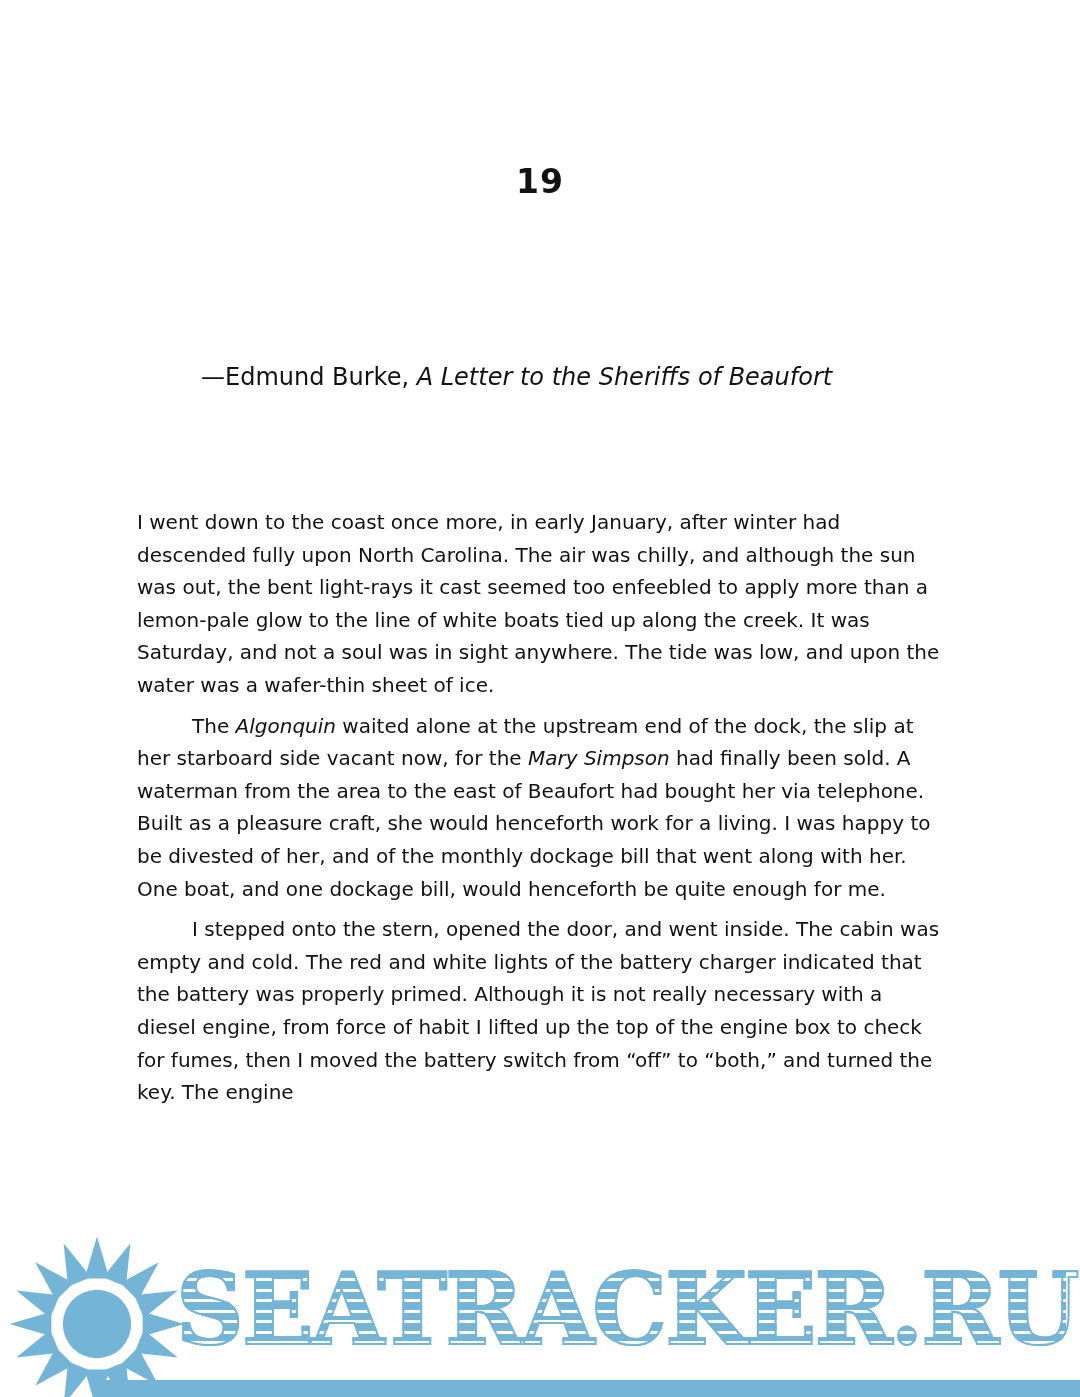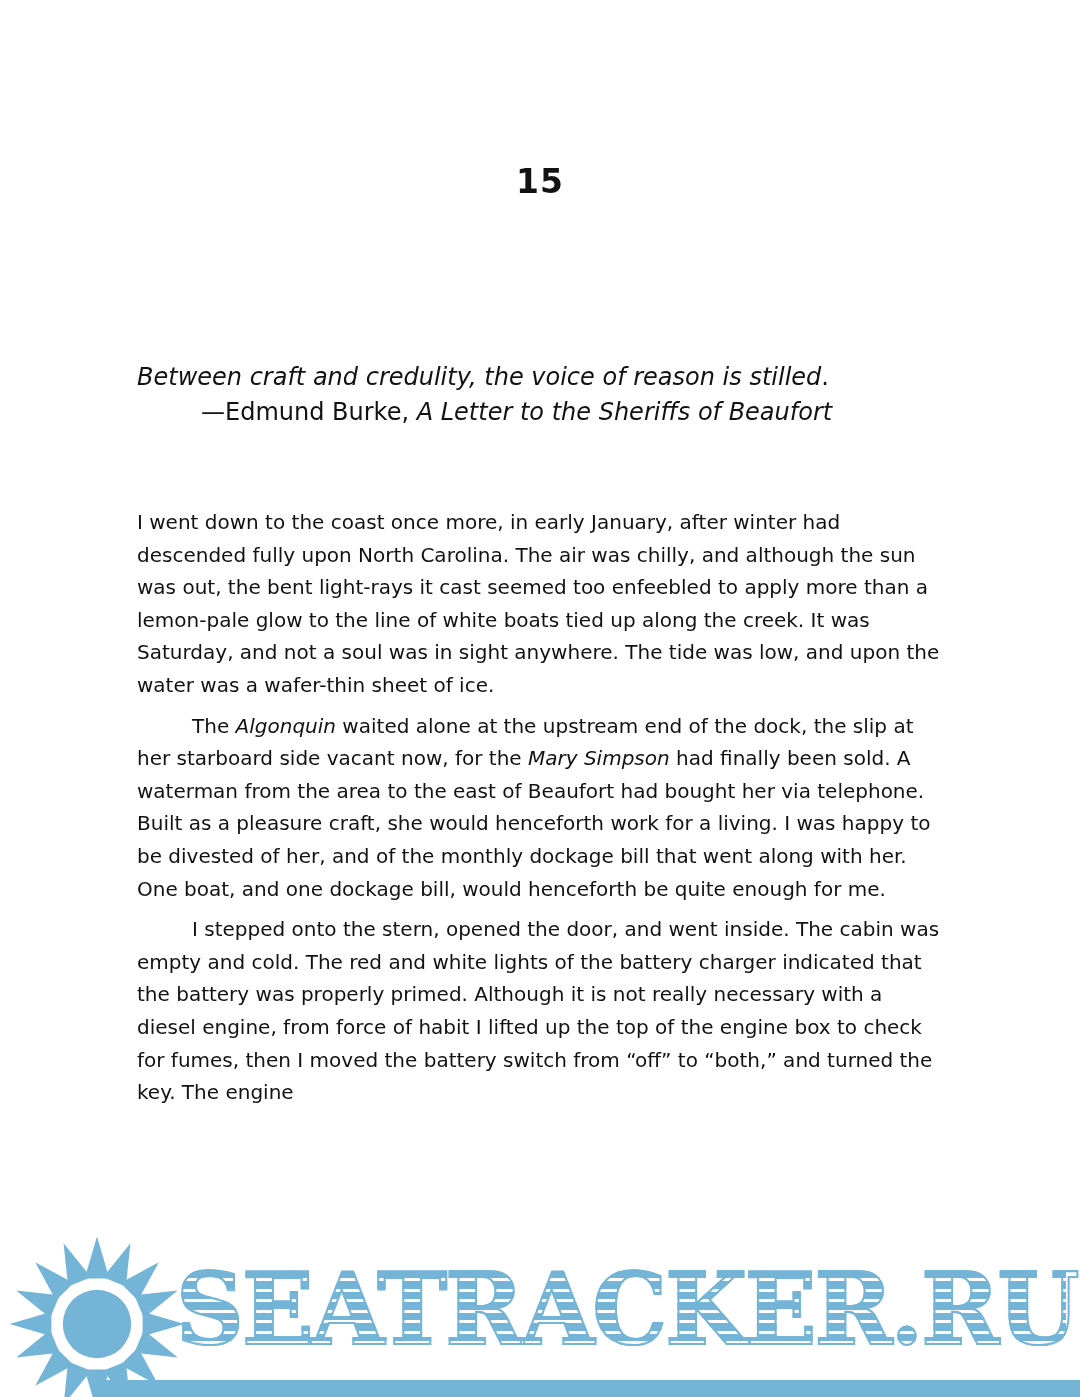--- a/index.html
+++ b/index.html
@@ -91,25 +91,24 @@
     position: absolute;
     left: 2px; bottom: -22px;
     width: 190px; height: 190px;
   }
 </style>
 </head>
 <body>
 
 <div class="page">
 
-  <div class="chapter-number">15</div>
+  <div class="chapter-number">19</div>
 
 
   <div class="epigraph">
-    <div class="line1"><em>Between craft and credulity, the voice of reason is stilled</em><span>.</span></div>
     <div class="line2"><span>—Edmund Burke, </span><em>A Letter to the Sheriffs of Beaufort</em></div>
   </div>
 
   <div class="body-text">
       <p class="para"><span>I went down to the coast once more, in early January, after winter had descended fully upon North Carolina. The air was chilly, and although the sun was out, the bent light-rays it cast seemed too enfeebled to apply more than a lemon-pale glow to the line of white boats tied up along the creek. It was Saturday, and not a soul was in sight anywhere. The tide was low, and upon the water was a wafer-thin sheet of ice.</span></p>
       <p class="para indent"><span>The </span><em>Algonquin</em><span> waited alone at the upstream end of the dock, the slip at her starboard side vacant now, for the </span><em>Mary Simpson</em><span> had finally been sold. A waterman from the area to the east of Beaufort had bought her via telephone. Built as a pleasure craft, she would henceforth work for a living. I was happy to be divested of her, and of the monthly dockage bill that went along with her. One boat, and one dockage bill, would henceforth be quite enough for me.</span></p>
       <p class="para indent"><span>I stepped onto the stern, opened the door, and went inside. The cabin was empty and cold. The red and white lights of the battery charger indicated that the battery was properly primed. Although it is not really necessary with a diesel engine, from force of habit I lifted up the top of the engine box to check for fumes, then I moved the battery switch from “off” to “both,” and turned the key. The engine</span></p>
     </div>
 
   <div class="watermark">

